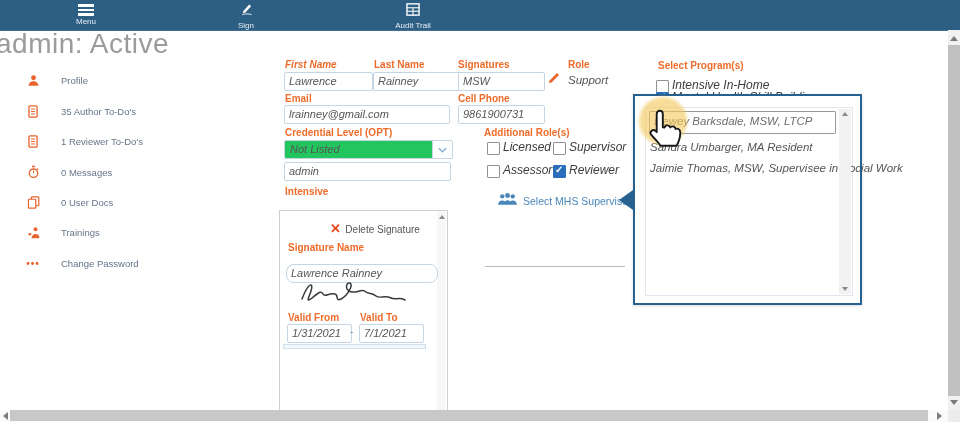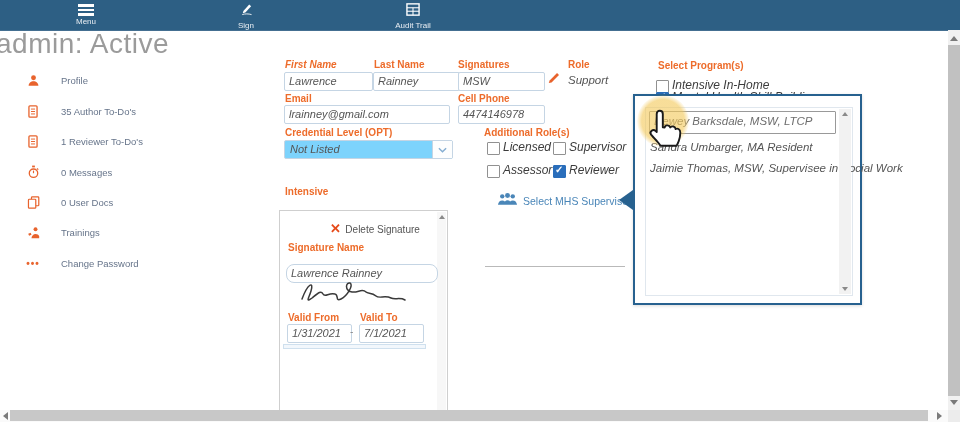--- a/index.html
+++ b/index.html
@@ -17,21 +17,21 @@
   .side-item{position:absolute;left:26px;display:flex;align-items:center;gap:21px;cursor:pointer;}
   .side-item .slabel{font-size:9.5px;color:#66748a;}
   .sicon{width:14px;height:14px;display:inline-flex;align-items:center;justify-content:center;}
   .dots{color:#e8632d;font-size:10px;font-weight:bold;letter-spacing:1px;}
   
   .flabel{position:absolute;font-size:10px;font-weight:bold;color:#ed6c2b;white-space:nowrap;}
   .fnote{position:absolute;font-size:9.5px;font-weight:bold;color:#ed6c2b;white-space:nowrap;}
   .input{position:absolute;height:15px;background:#fff;border:1px solid #c5d5e4;border-radius:2px;
          font-size:11px;color:#555;padding:1px 4px;line-height:15px;white-space:nowrap;overflow:hidden;}
   .italic{font-style:italic;}
-  .dropdown{position:absolute;height:17px;border:1px solid #c5d5e4;border-radius:2px;background:#7dd3fc;}
+  .dropdown{position:absolute;height:17px;border:1px solid #c5d5e4;border-radius:2px;background:#22c55e;}
   .dd-value{position:absolute;left:5px;top:2px;font-size:11px;font-style:italic;color:#555;}
   .dd-btn{position:absolute;right:0;top:0;width:19px;height:100%;border-left:1px solid #c5d5e4;
           display:flex;align-items:center;justify-content:center;background:#fdfefe;}
   .cb{position:absolute;width:11px;height:11px;border:1px solid #919191;background:#fff;border-radius:1px;cursor:pointer;}
   .cb.on{background:#2a6ebb;border-color:#2a6ebb;}
   .cb.on::after{content:"✓";position:absolute;left:1px;top:-2px;color:#fff;font-size:10px;font-weight:bold;}
   .cblabel{position:absolute;font-size:12px;font-style:italic;color:#3c3c3c;white-space:nowrap;}
   .linkblue{position:absolute;font-size:10.5px;color:#4a86b8;white-space:nowrap;cursor:pointer;}
   .divider{position:absolute;height:1px;background:#b9b9b9;}
   
@@ -181,31 +181,32 @@
   <span class="abs" style="left:547px;top:71px;">
     <svg width="14" height="14" viewBox="0 0 16 16">
         <path d="M2 13.8 L3 10.8 L11.5 2.3 L13.7 4.5 L5.2 13 Z" fill="#e8632d"></path>
       </svg>
   </span>
   <span class="abs italic" style="left:568px;top:74px;font-size:11.5px;color:#555;">Support</span>
 
   <span class="flabel" style="left:285px;top:93px;">Email</span>
   <span class="flabel" style="left:458px;top:93px;">Cell Phone</span>
   <div class="input italic" style="left:284px;top:105px;width:156px;">lrainney@gmail.com</div>
-  <div class="input italic" style="left:458px;top:105px;width:77px;">4474146978</div>
+  <div class="input italic" style="left:458px;top:105px;width:77px;">9861900731</div>
 
   <span class="flabel" style="left:285px;top:127px;">Credential Level (OPT)</span>
   <div class="dropdown" style="left:284px;top:140px;width:167px;">
     <span class="dd-value">Not Listed</span>
     <span class="dd-btn">
       <svg width="9" height="6" viewBox="0 0 10 6">
           <polyline points="1,1 5,5 9,1" fill="none" stroke="#85aed2" stroke-width="1.6"></polyline>
         </svg>
     </span>
   </div>
+  <div class="input italic" style="left:284px;top:162px;width:157px;">admin</div>
 
   <span class="flabel" style="left:285px;top:186px;">Intensive</span>
 
   <span class="flabel" style="left:484px;top:127px;">Additional Role(s)</span>
   <span class="cb" style="left:487px;top:142px;"></span>
   <span class="cblabel" style="left:503px;top:140px;">Licensed</span>
   <span class="cb" style="left:553px;top:142px;"></span>
   <span class="cblabel" style="left:569px;top:140px;">Supervisor</span>
   <span class="cb" style="left:487px;top:165px;"></span>
   <span class="cblabel" style="left:503px;top:163px;">Assessor</span>

